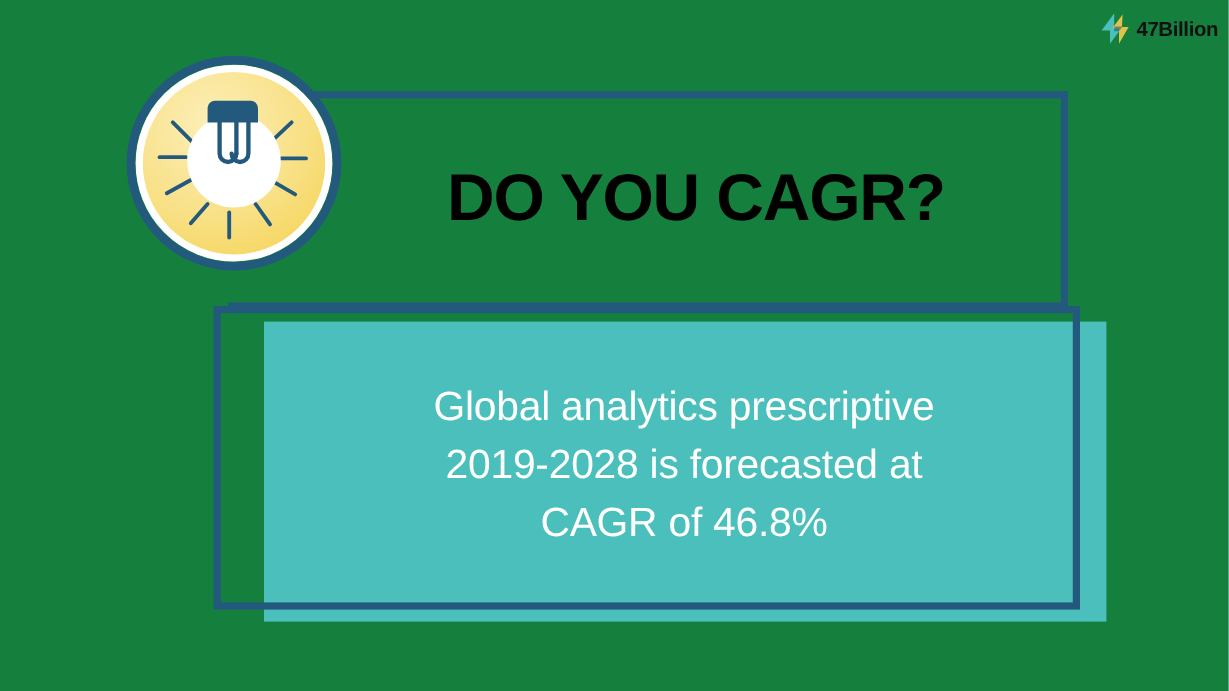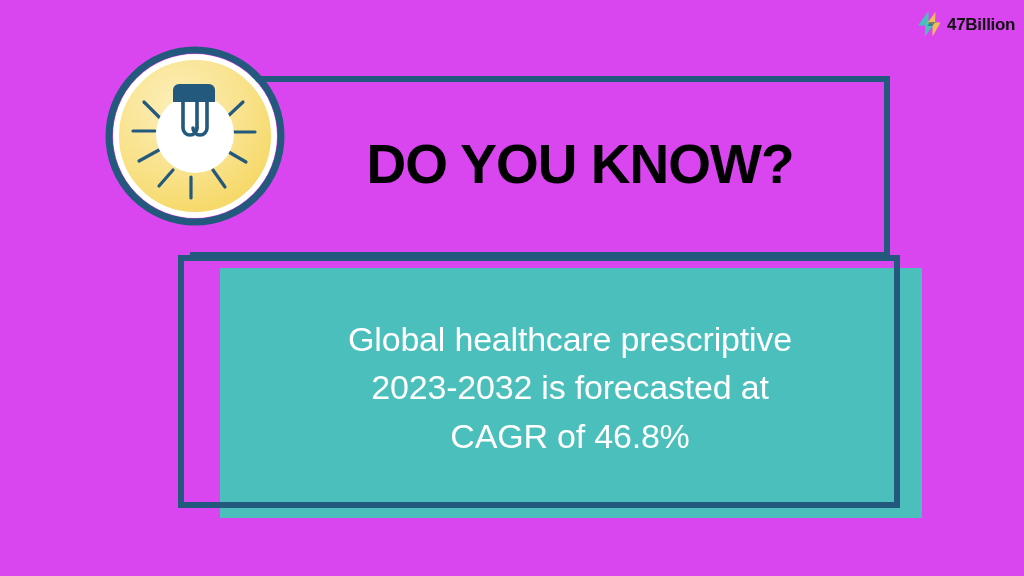--- a/index.html
+++ b/index.html
@@ -4,21 +4,21 @@
 <style>
   html, body {
     margin: 0;
     padding: 0;
     background: #ffffff;
   }
   #canvas {
     position: relative;
     width: 1024px;
     height: 576px;
-    background: #d946ef;
+    background: #15803d;
     overflow: hidden;
     font-family: "Liberation Sans", sans-serif;
   }
 
   
   #brand-logo {
     position: absolute;
     top: 10px;
     left: 916px;
     display: flex;
@@ -133,29 +133,29 @@
         <path d="M12.5 1 L2 15.5 L9 15.5 L9 26.5 L19.5 12 L12.5 12 Z" fill="#4ABFBC"></path>
         <path d="M19.5 2 L11 13.5 L16.5 13.5 L16.5 26.5 L24.5 12.5 L19 12.5 Z" fill="#F2C94C" opacity="0.92"></path>
         <path d="M12.5 12 L19.5 12 L16.5 16 L12.5 16 Z" fill="#1F4E66" opacity="0.55"></path>
       </svg>
     </span>
     <span class="logo-text">47Billion</span>
   </div>
 
   <div id="title-frame"></div>
 
-  <div id="title-text">DO YOU KNOW?</div>
+  <div id="title-text">DO YOU CAGR?</div>
 
   <div id="statement-block"></div>
 
   <div id="statement-frame"></div>
 
   <div id="statement-text">
-    <span class="line">Global healthcare prescriptive</span>
-    <span class="line">2023-2032 is forecasted at</span>
+    <span class="line">Global analytics prescriptive</span>
+    <span class="line">2019-2028 is forecasted at</span>
     <span class="line">CAGR of 46.8%</span>
   </div>
 
   <div id="lightbulb-badge">
     <svg viewBox="0 0 184 180" xmlns="http://www.w3.org/2000/svg">
       <defs>
         <radialGradient id="bulbGlow" cx="38%" cy="30%" r="78%">
           <stop offset="0%" stop-color="#FCEFB8"></stop>
           <stop offset="55%" stop-color="#F9E28C"></stop>
           <stop offset="100%" stop-color="#F5D65E"></stop>

